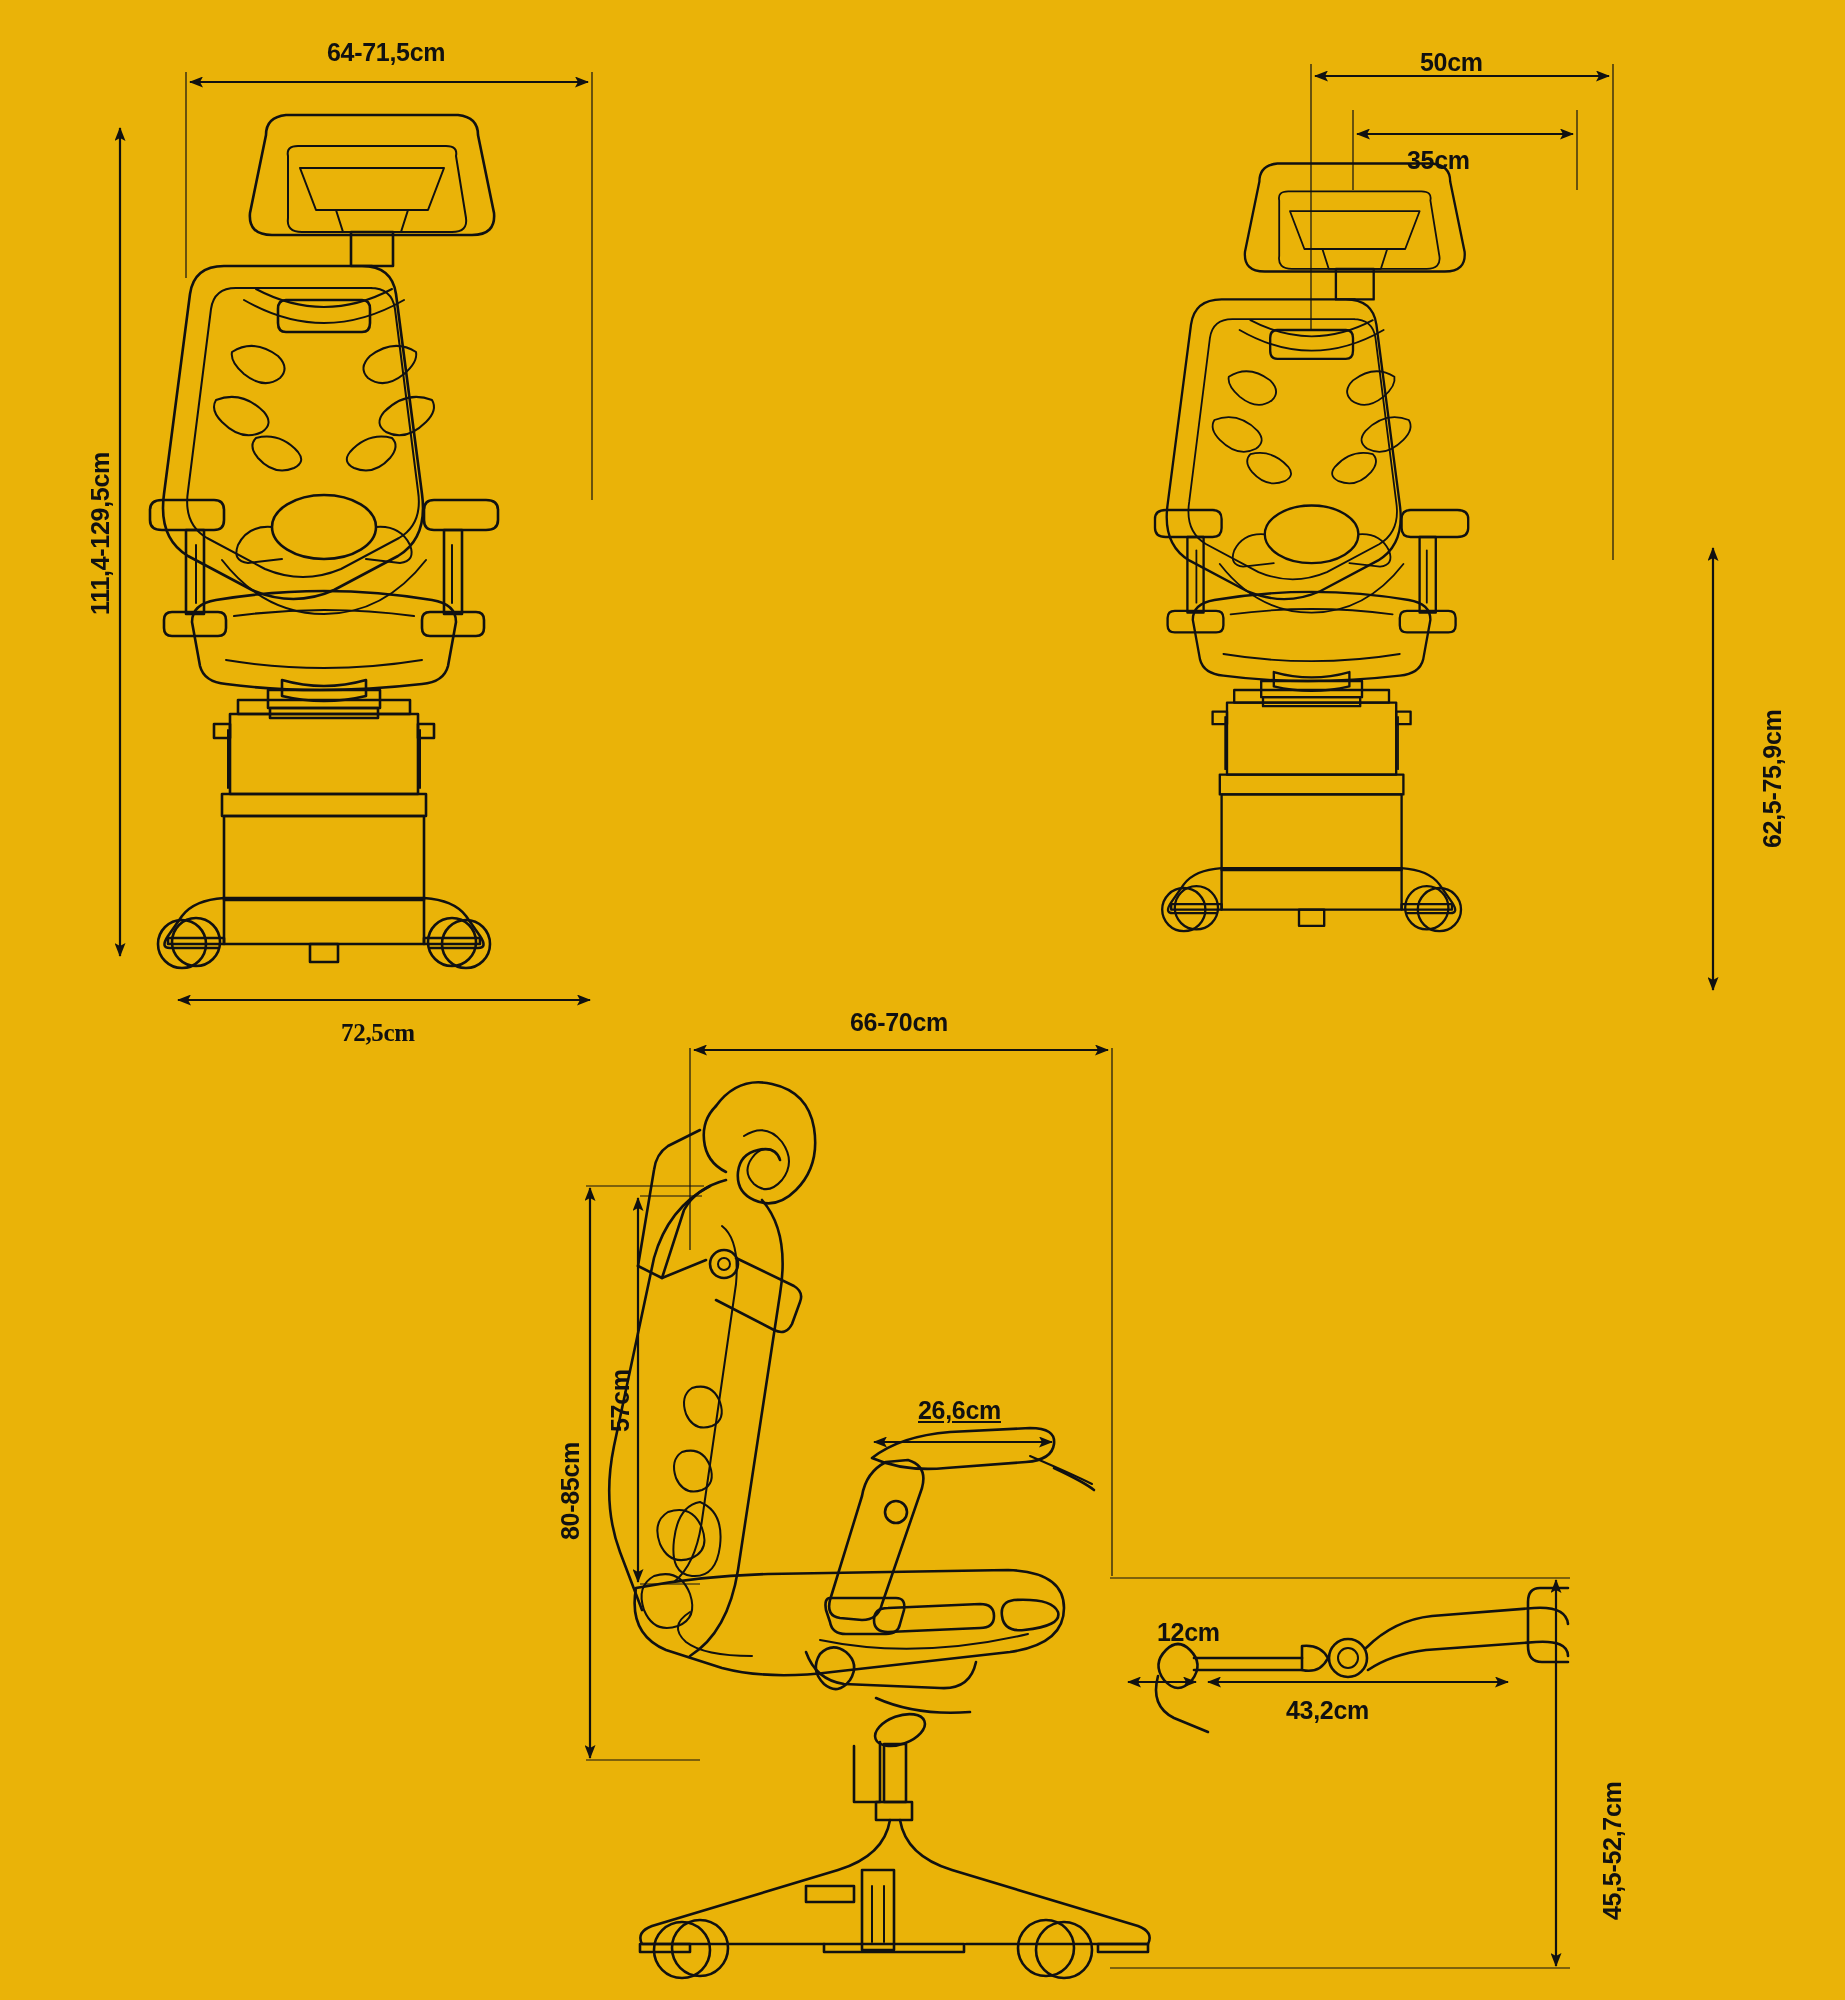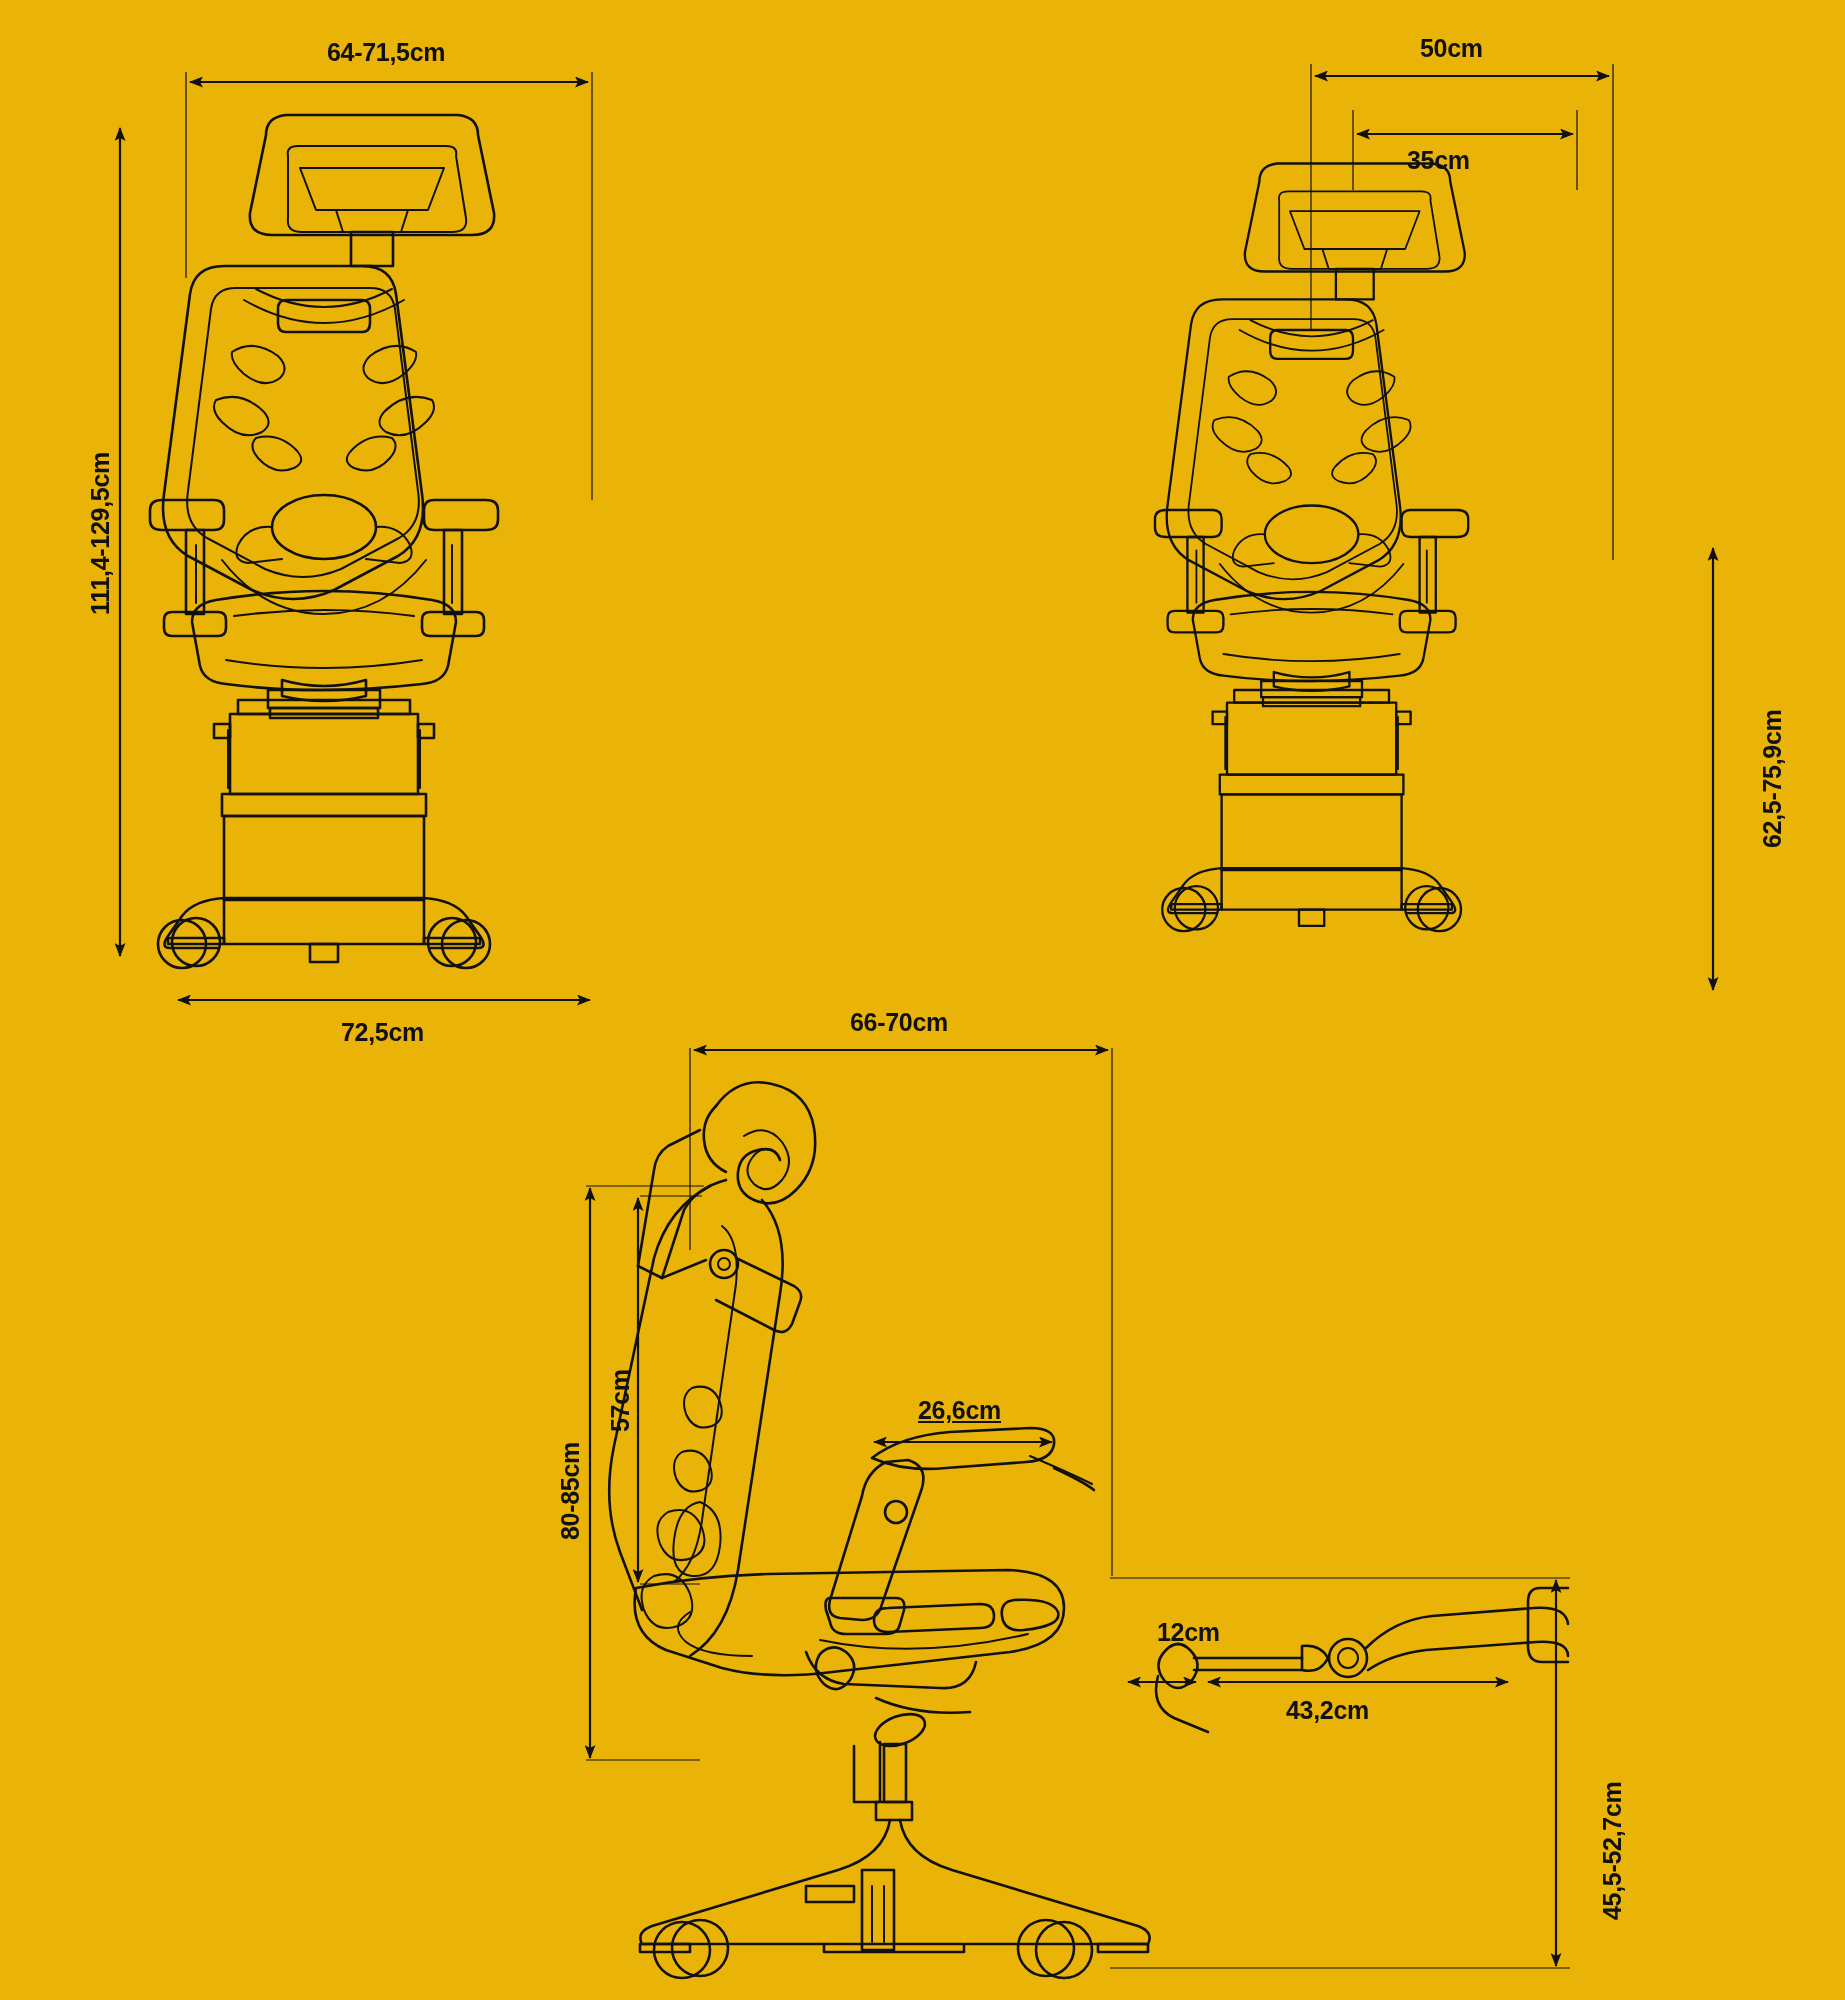--- a/index.html
+++ b/index.html
@@ -290,23 +290,23 @@
       <path class="ext" d="M1110,1578 L1570,1578"></path>
       <path class="ext" d="M1110,1968 L1570,1968"></path>
       <path class="dim" d="M1556,1580 L1556,1966" marker-start="url(#ah2)" marker-end="url(#ah)"></path>
     </g>
   </svg>
 
   <div class="dim-label" style="left:327px; top:40px;">64-71,5cm</div>
 
   <div class="dim-label rot" style="left:88px; top:615px;">111,4-129,5cm</div>
 
-  <div class="dim-label" style="left:341px; top:1020px;">72,5cm</div>
-
-  <div class="dim-label" style="left:1420px; top:36px;">50cm</div>
+  <div class="dim-label" style="left:341px; top:1020px;font-family:Liberation Serif, serif;">72,5cm</div>
+
+  <div class="dim-label" style="left:1420px; top:50px;">50cm</div>
 
   <div class="dim-label" style="left:1407px; top:100px;margin-top:48px;">35cm</div>
 
   <div class="dim-label rot" style="left:1760px; top:848px;">62,5-75,9cm</div>
 
   <div class="dim-label" style="left:850px; top:1010px;">66-70cm</div>
 
   <div class="dim-label rot" style="left:558px; top:1540px;">80-85cm</div>
 
   <div class="dim-label rot" style="left:608px; top:1432px;">57cm</div>

